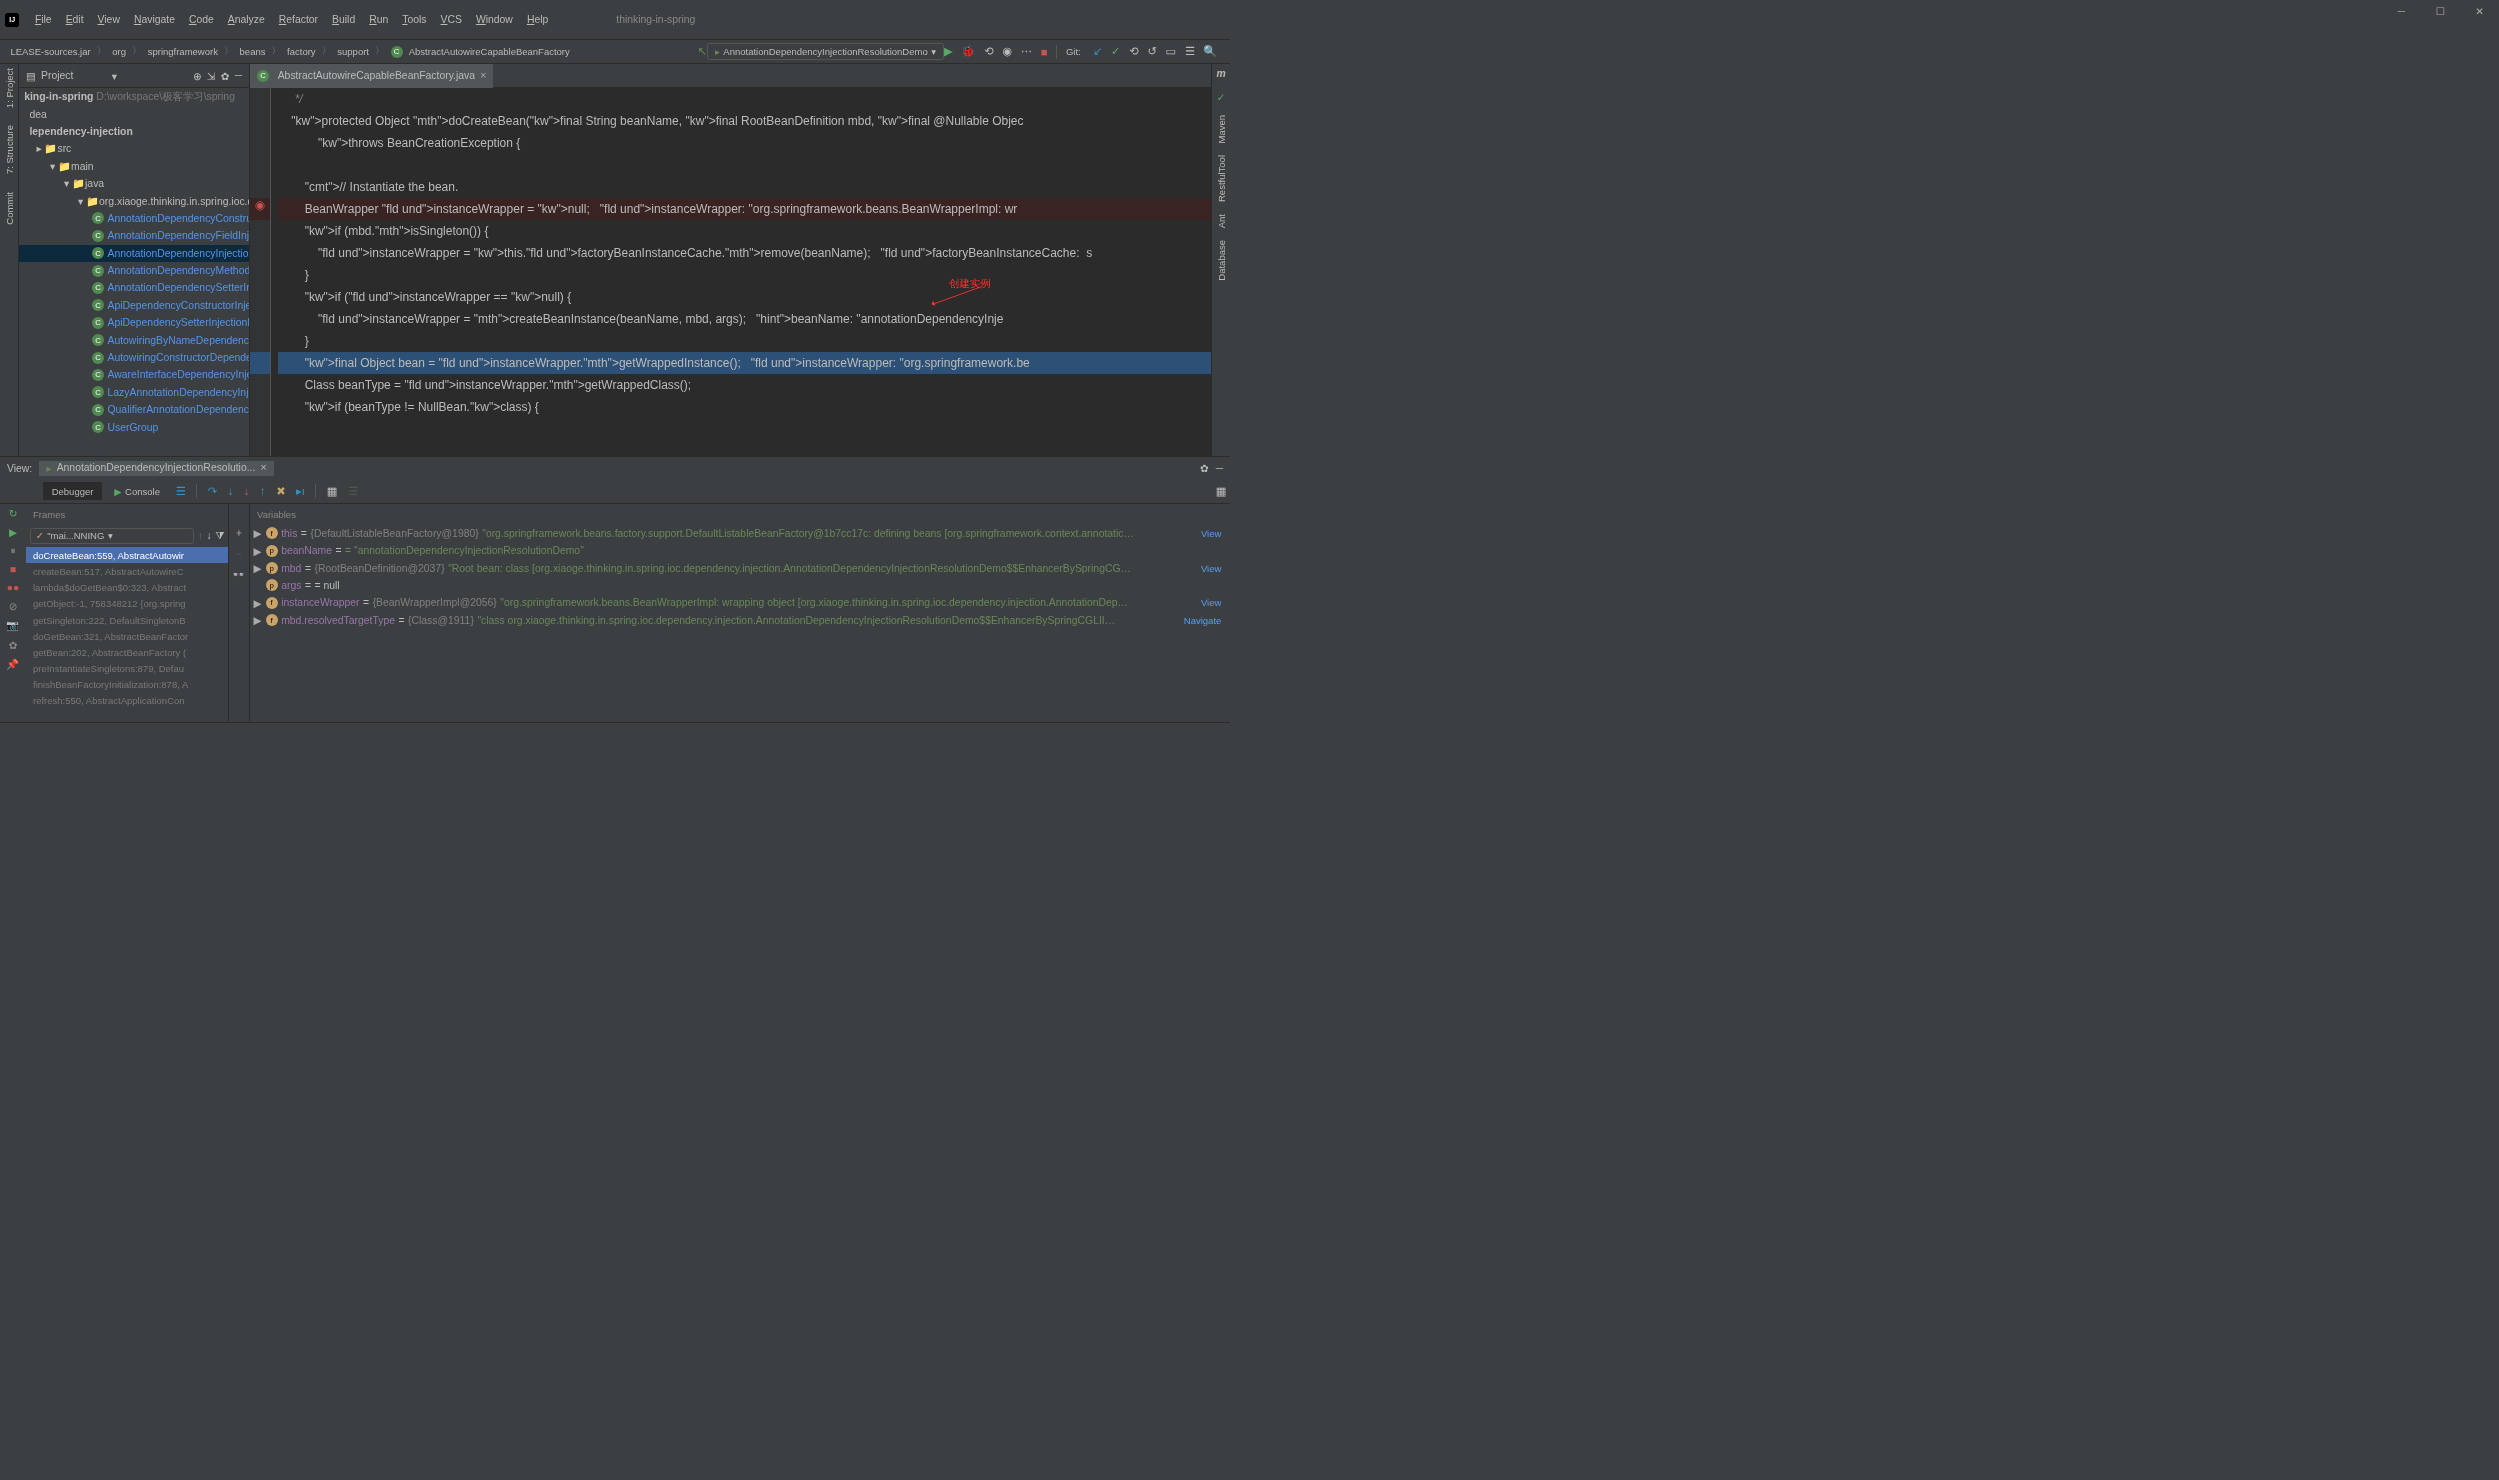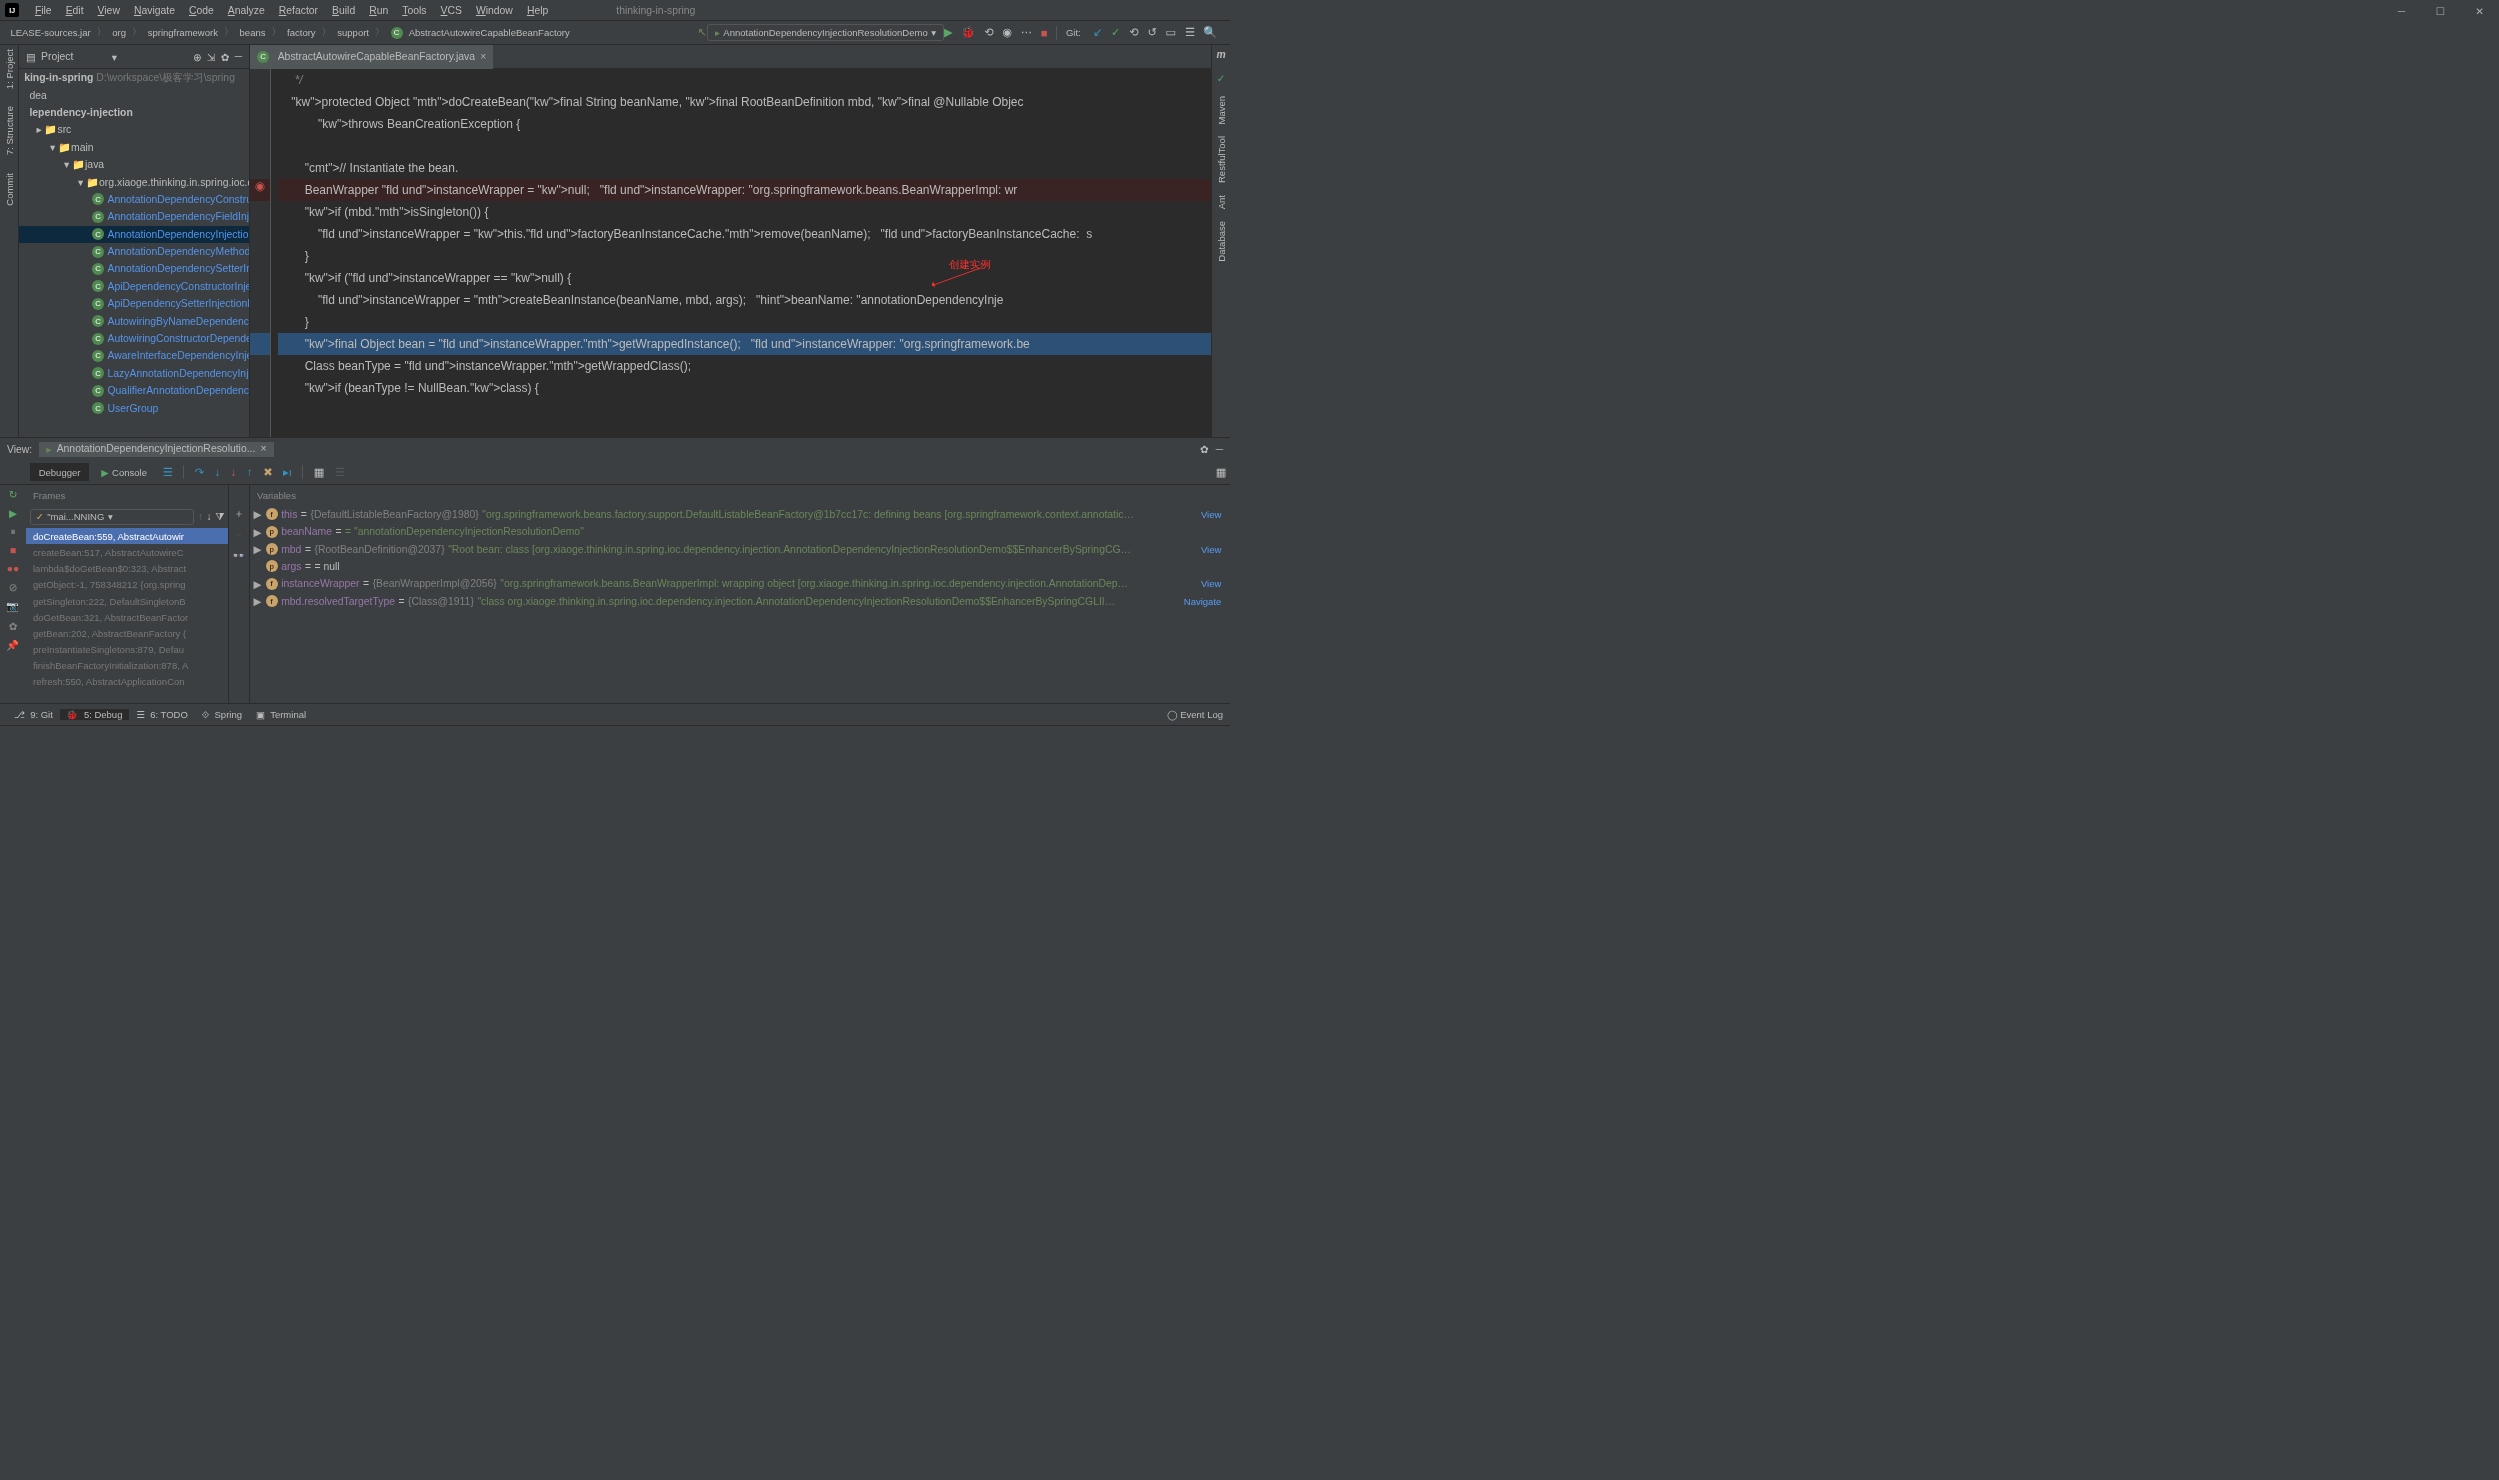--- a/index.html
+++ b/index.html
@@ -1,17 +1,17 @@
 <!DOCTYPE html>
 <html style="font-size:14px"><head>
 <meta charset="utf-8">
 <style>
 * { margin:0; padding:0; box-sizing:border-box; font-family:"Segoe UI",Arial,sans-serif; }
 body { background:#3c3f41; color:#bbb; font-size:10.4px; overflow:hidden; width:1230px; height:727px; }
-.menubar { height:21px; background:#3c3f41; display:flex; align-items:center; padding:0 5.2px; border-bottom:0.9px solid #2b2b2b; }
+.menubar { height:40px; background:#3c3f41; display:flex; align-items:center; padding:0 5.2px; border-bottom:0.9px solid #2b2b2b; }
 .app-icon { width:14px; height:14px; background:#000; border-radius:2.6px; margin-right:8.7px; display:flex; align-items:center; justify-content:center; font-size:7px; color:#fff; font-weight:bold; }
 .menu-item { padding:1.7px 7px; cursor:pointer; }
 .menu-item u { text-decoration:underline; }
 .win-title { margin-left:61px; color:#888; }
 .win-ctrl { position:absolute; right:0; top:0; display:flex; }
 .win-btn { width:39px; height:22.6px; display:flex; align-items:center; justify-content:center; cursor:pointer; color:#aaa; }
 .navbar { height:24px; background:#3c3f41; display:flex; align-items:center; padding:0 5.2px; border-bottom:0.9px solid #2b2b2b; font-size:9.5px; }
 .crumb { padding:1.7px 5.2px; display:flex; align-items:center; gap:2.6px; }
 .chev { color:#888; margin:0 0.9px; }
 .nav-spacer { flex:1; }
@@ -38,21 +38,21 @@
 .gutter-marks { width:21px; background:#313335; border-right:0.9px solid #555; position:relative; }
 .breakpoint-row { background:#3a2323; }
 .exec-row { background:#2d5176; }
 .code { flex:1; line-height:22px; white-space:pre; padding-left:7px; }
 .code .cmt { color:#808080; font-style:italic; }
 .code-line { height:22px; }
 .right-sidebar { width:19px; background:#3c3f41; border-left:0.9px solid #2b2b2b; display:flex; flex-direction:column; align-items:center; padding-top:3.5px; gap:12px; }
 .debug-panel { height:266px; background:#3c3f41; border-top:0.9px solid #2b2b2b; display:flex; flex-direction:column; }
 .debug-head { height:22.6px; display:flex; align-items:center; padding:0 7px; gap:7px; }
 .debug-head .spacer { flex:1; }
-.debug-toolbar { height:24px; display:flex; align-items:center; padding-left:30px; gap:3.5px; border-bottom:0.9px solid #2b2b2b; }
+.debug-toolbar { height:24px; display:flex; align-items:center; padding-left:43px; gap:3.5px; border-bottom:0.9px solid #2b2b2b; }
 .dbg-tab { padding:3.5px 8.7px; display:flex; align-items:center; gap:3.5px; cursor:pointer; font-size:9.5px; }
 .dbg-tab.active { background:#2b2b2b; }
 .dbg-ico { cursor:pointer; padding:3.5px; font-size:11.3px; }
 .debug-body { flex:1; display:flex; }
 .debug-left-ctrl { width:26px; display:flex; flex-direction:column; align-items:center; padding-top:3.5px; gap:7px; }
 .frames-panel { width:203px; border-right:0.9px solid #2b2b2b; display:flex; flex-direction:column; }
 .panel-label { height:21px; display:flex; align-items:center; padding:0 7px; font-size:9.5px; color:#888; }
 .frames-toolbar { height:22.6px; display:flex; align-items:center; padding:0 3.5px; gap:3.5px; }
 .thread-select { flex:1; background:#3c3f41; border:0.9px solid #555; border-radius:2.6px; padding:1.7px 5.2px; font-size:9.5px; display:flex; align-items:center; gap:3.5px; }
 .frames-list { flex:1; overflow:hidden; font-size:9.5px; }

